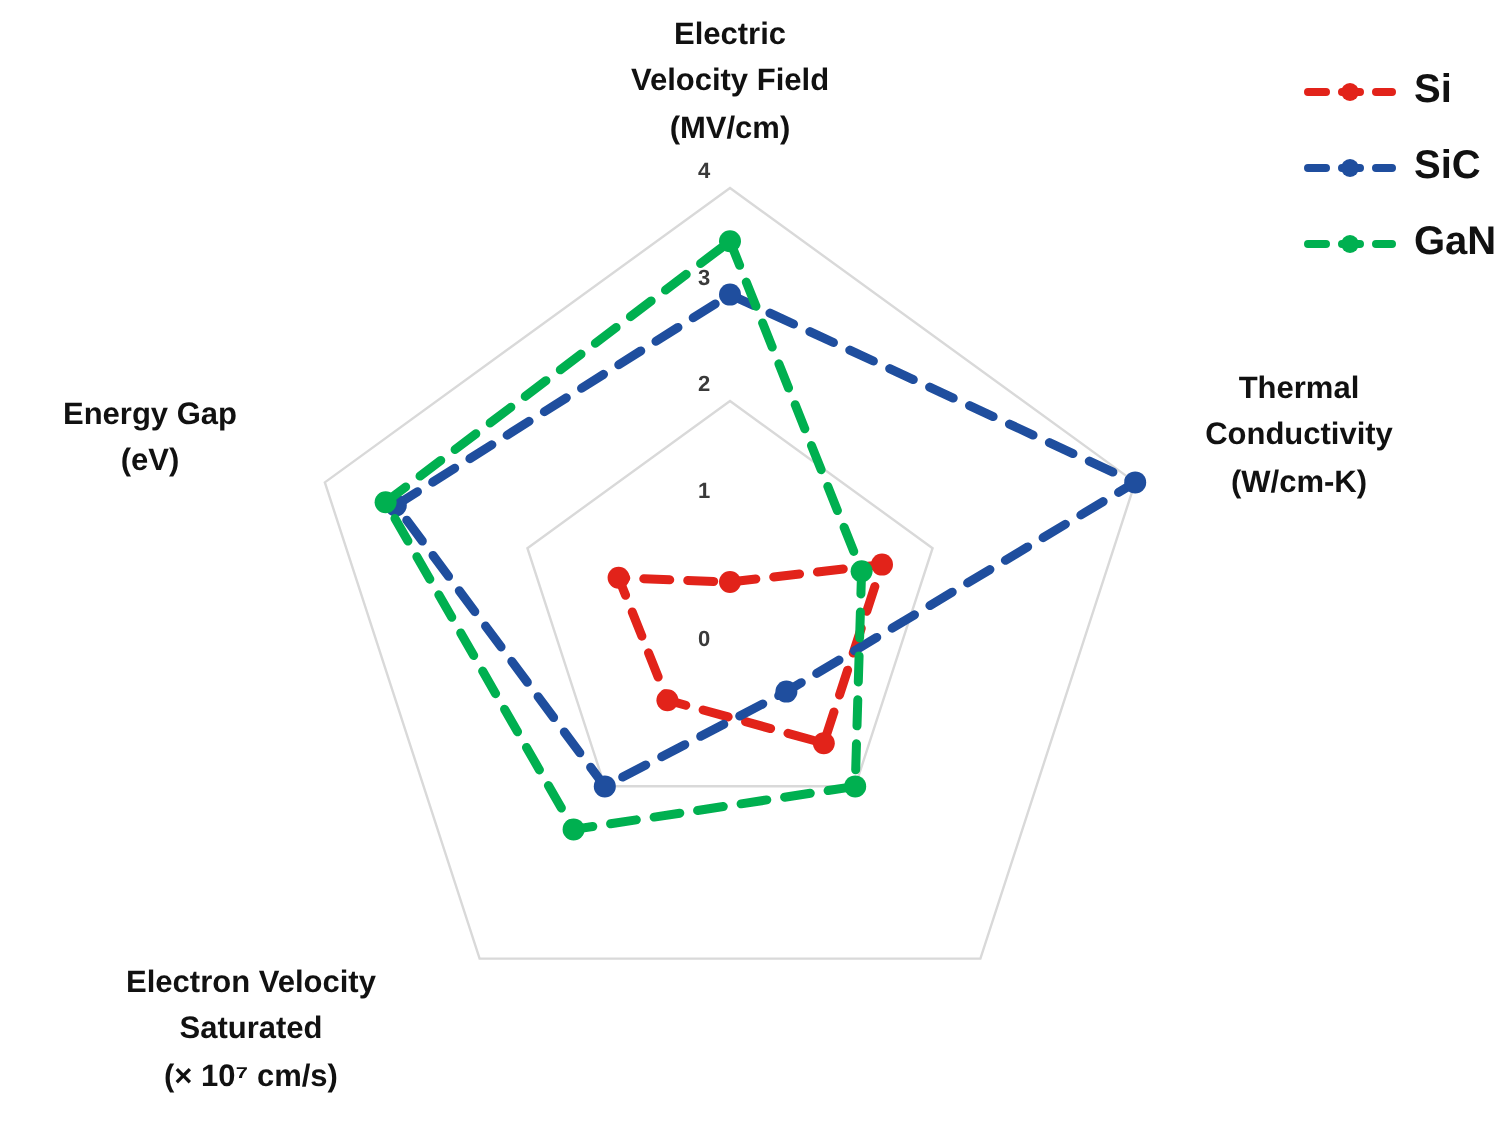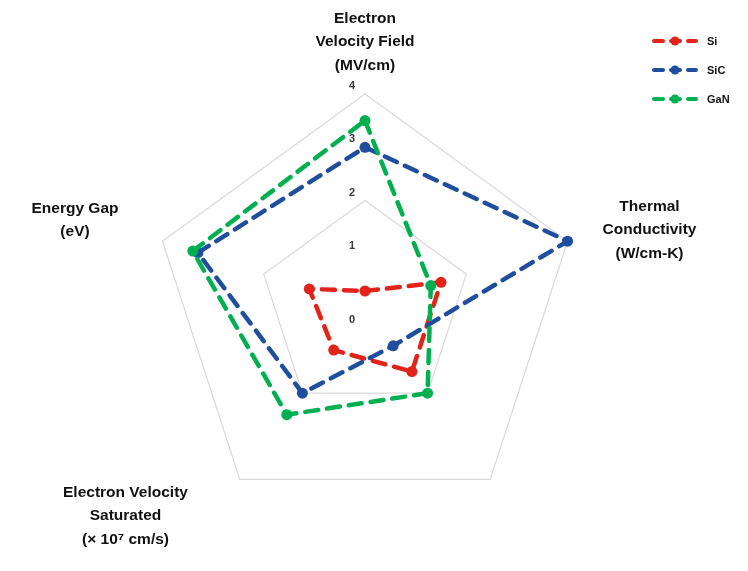--- a/index.html
+++ b/index.html
@@ -26,21 +26,21 @@
     top:34px;
     display:flex;
     flex-direction:column;
     gap:15px;
   }
   .legend-item{
     display:flex;
     align-items:center;
     gap:9px;
     font-weight:bold;
-    font-size:11px;
+    font-size:20px;
     color:#111111;
   }
 </style>
 </head>
 <body>
 
 <div class="stage">
 
   <svg id="radar-svg" width="748" height="571" viewBox="0 0 748 571">
       <polygon points="365,200.5 466.28751898543385,274.0896900990681 427.5991293691484,393.1603099009319 302.4008706308516,393.1603099009319 263.71248101456615,274.0896900990681" fill="none" stroke="#d9d9d9" stroke-width="1.2"></polygon>
@@ -64,25 +64,25 @@
       <circle cx="197.9" cy="252.7" r="5.5" fill="#1f4e9e"></circle>
       <polygon points="365.0,120.6 430.8,285.6 427.6,393.2 286.8,414.7 192.8,251.1" fill="none" stroke="#00b050" stroke-width="4.5" stroke-dasharray="13 9" stroke-linejoin="round" stroke-linecap="round"></polygon>
       <circle cx="365.0" cy="120.6" r="5.5" fill="#00b050"></circle>
       <circle cx="430.8" cy="285.6" r="5.5" fill="#00b050"></circle>
       <circle cx="427.6" cy="393.2" r="5.5" fill="#00b050"></circle>
       <circle cx="286.8" cy="414.7" r="5.5" fill="#00b050"></circle>
       <circle cx="192.8" cy="251.1" r="5.5" fill="#00b050"></circle>
     </svg>
 
   <div class="axis-label" id="axis-0" style="left:265px;top:6px;width:200px;">
-      <div>Electron</div>
+      <div>Electric</div>
       <div>Velocity Field</div>
       <div>(MV/cm)</div>
     </div>
-  <div class="axis-label" id="axis-1" style="left:557px;top:183px;width:185px;margin-top:11px;">
+  <div class="axis-label" id="axis-1" style="left:557px;top:183px;width:185px;">
       <div>Thermal</div>
       <div>Conductivity</div>
       <div>(W/cm-K)</div>
     </div>
   <div class="axis-label" id="axis-3" style="left:18px;top:480px;width:215px;">
       <div>Electron Velocity</div>
       <div>Saturated</div>
       <div>(× 10⁷ cm/s)</div>
     </div>
   <div class="axis-label" id="axis-4" style="left:0px;top:196px;width:120px;margin-left:15px;">

